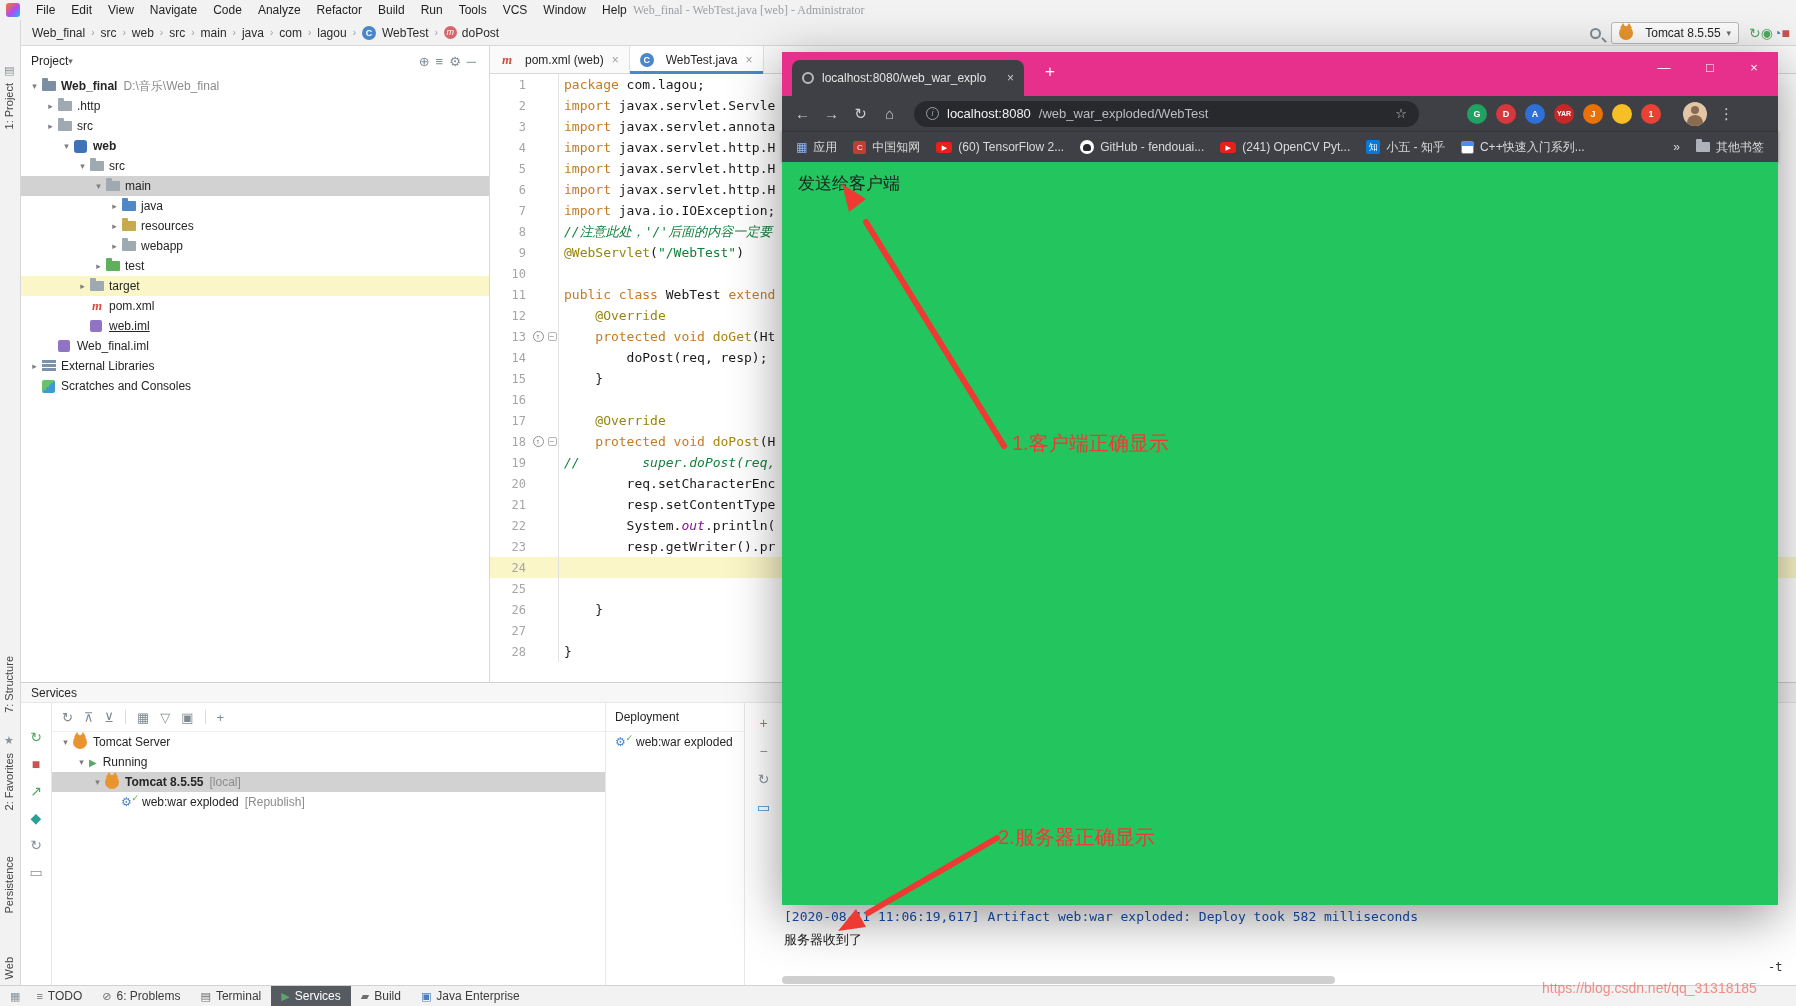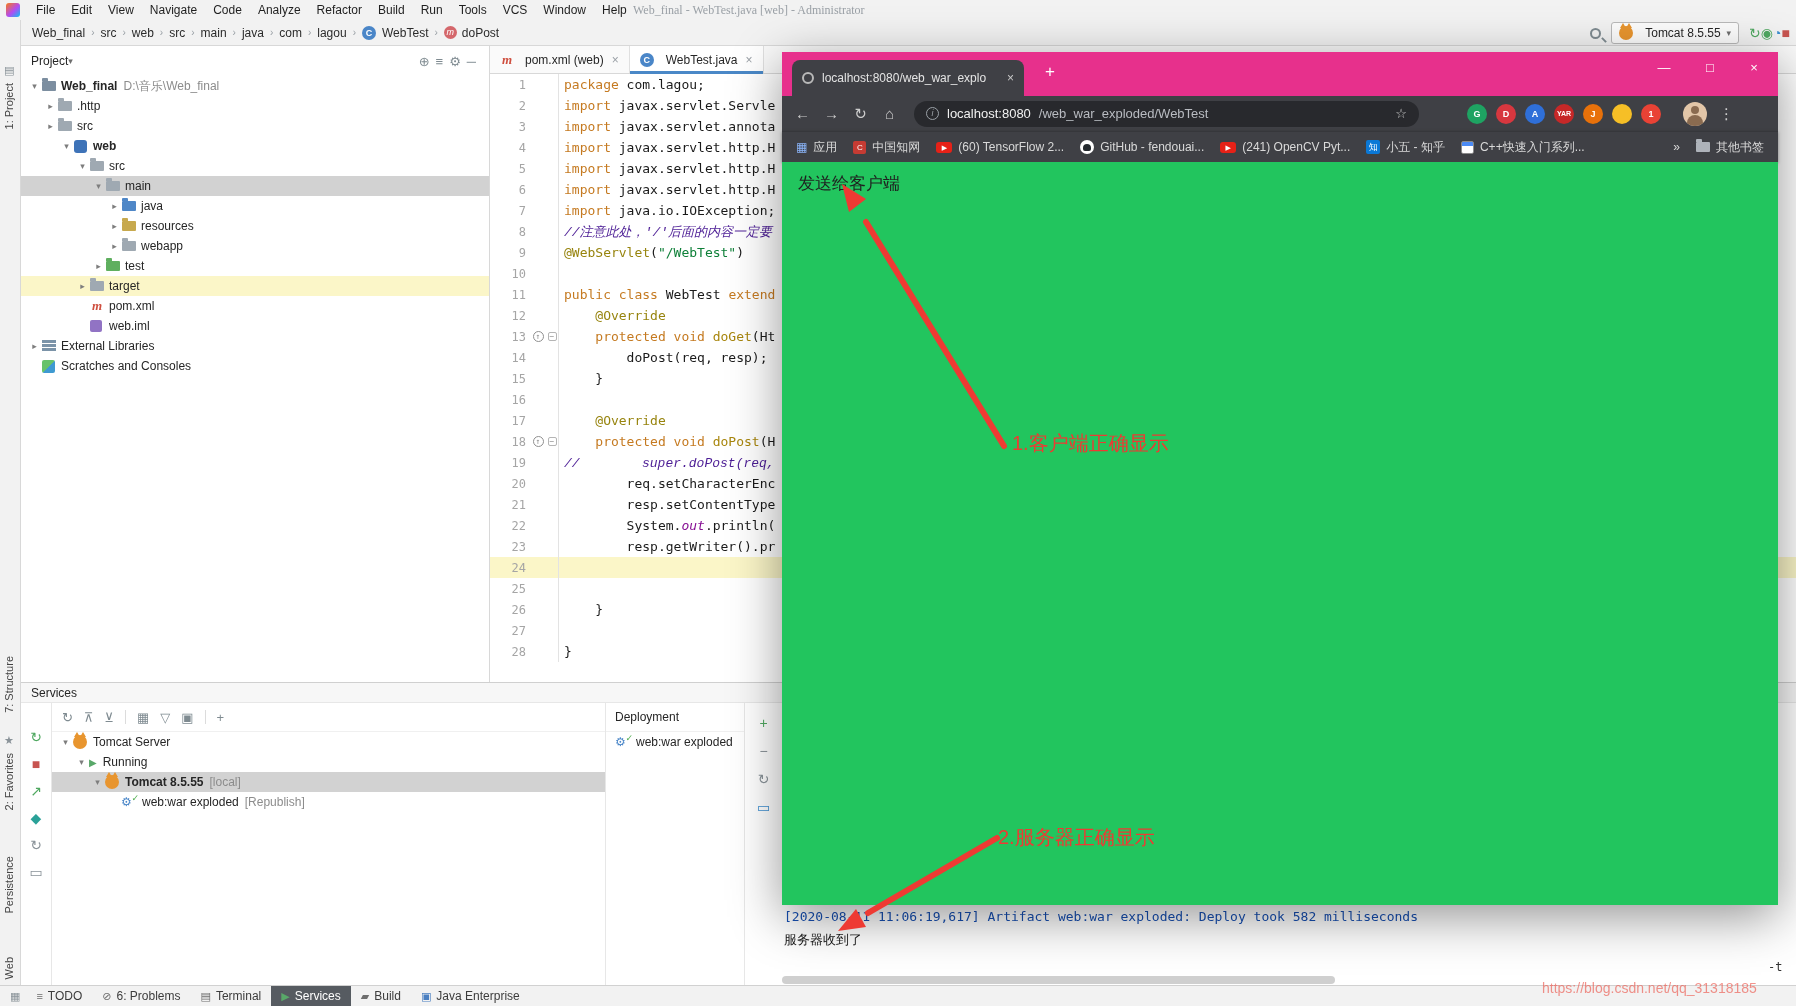--- a/index.html
+++ b/index.html
@@ -74,21 +74,21 @@
   #codewrap{position:absolute;left:0;top:28px;width:1306px;height:600px;}
   #codewrap::before{content:"";position:absolute;left:68px;top:0;bottom:12px;width:1px;background:#e3e3e3;}
   .codeline{display:flex;height:21px;align-items:center;font-family:"DejaVu Sans Mono","Liberation Mono",monospace;font-size:13px;white-space:pre;}
   .codeline.hl{background:#fbf6c8;}
   .lnum{width:40px;flex:none;text-align:right;color:#a5a5a5;font-size:12px;padding-right:4px;}
   .gslot{width:16px;flex:none;display:flex;justify-content:center;}
   .fslot{width:12px;flex:none;display:flex;justify-content:center;}
   .ovr{width:11px;height:11px;border:1px solid #8f8f8f;border-radius:50%;font-size:8px;line-height:9px;color:#8f8f8f;text-align:center;}
   .fold{width:9px;height:9px;border:1px solid #b5b5b5;border-radius:2px;font-size:8px;line-height:7px;color:#8f8f8f;text-align:center;background:#fff;}
   .codetext{margin-left:6px;}
-  .k{color:#c57a21;} .s{color:#0f8039;} .c{color:#4c1d95;font-style:italic;font-family:Liberation Mono, monospace;}
+  .k{color:#c57a21;} .s{color:#0f8039;} .c{color:#15803d;font-style:italic;}
   .a{color:#97840e;} .m{color:#a8860d;} .f{color:#871094;font-style:italic;margin-top:40px;} .p{color:#1a1a1a;}
 
   
   #services{position:absolute;left:21px;top:682px;width:1775px;height:303px;background:#fff;border-top:1px solid #d0d0d0;}
   .svc-head{height:20px;display:flex;align-items:center;padding-left:10px;background:#f7f7f7;border-bottom:1px solid #e7e7e7;color:#262626;}
   .svc-vtb{position:absolute;left:0;top:20px;bottom:0;width:31px;border-right:1px solid #e7e7e7;display:flex;flex-direction:column;align-items:center;padding-top:26px;gap:11px;}
   .svc-vtb .vic{font-size:14px;line-height:16px;}
   .svc-htb{position:absolute;left:31px;top:20px;width:553px;height:29px;display:flex;align-items:center;gap:11px;padding-left:10px;color:#7f8b91;font-size:13px;border-bottom:1px solid #f0f0f0;}
   .htb-sep{width:1px;height:14px;background:#dcdcdc;}
   #svc-tree{position:absolute;left:31px;top:49px;width:553px;}
@@ -289,24 +289,29 @@
         <div class="trow rowhl" style="padding-left: 54px;">
           <span class="chev">▸</span>
           <span class="fld folder"></span>
           <span class="tlabel">target</span>
         </div>
         <div class="trow" style="padding-left: 54px;">
           <span class="chev"></span>
           <span class="ic-maven">m</span>
           <span class="tlabel">pom.xml</span>
         </div>
-        <div class="trow" style="padding-left: 54px;">
+        <div class="trow" style="padding-left: 54px; text-decoration: underline;">
           <span class="chev"></span>
           <span class="ic-iml"></span>
           <span class="tlabel">web.iml</span>
+        </div>
+        <div class="trow" style="padding-left: 22px;">
+          <span class="chev"></span>
+          <span class="ic-iml"></span>
+          <span class="tlabel">Web_final.iml</span>
         </div>
         <div class="trow" style="padding-left: 6px;">
           <span class="chev">▸</span>
           <span class="ic-libs"></span>
           <span class="tlabel">External Libraries</span>
         </div>
         <div class="trow" style="padding-left: 6px; align-items: center;">
           <span class="chev"></span>
           <span class="ic-scratch"></span>
           <span class="tlabel">Scratches and Consoles</span>

